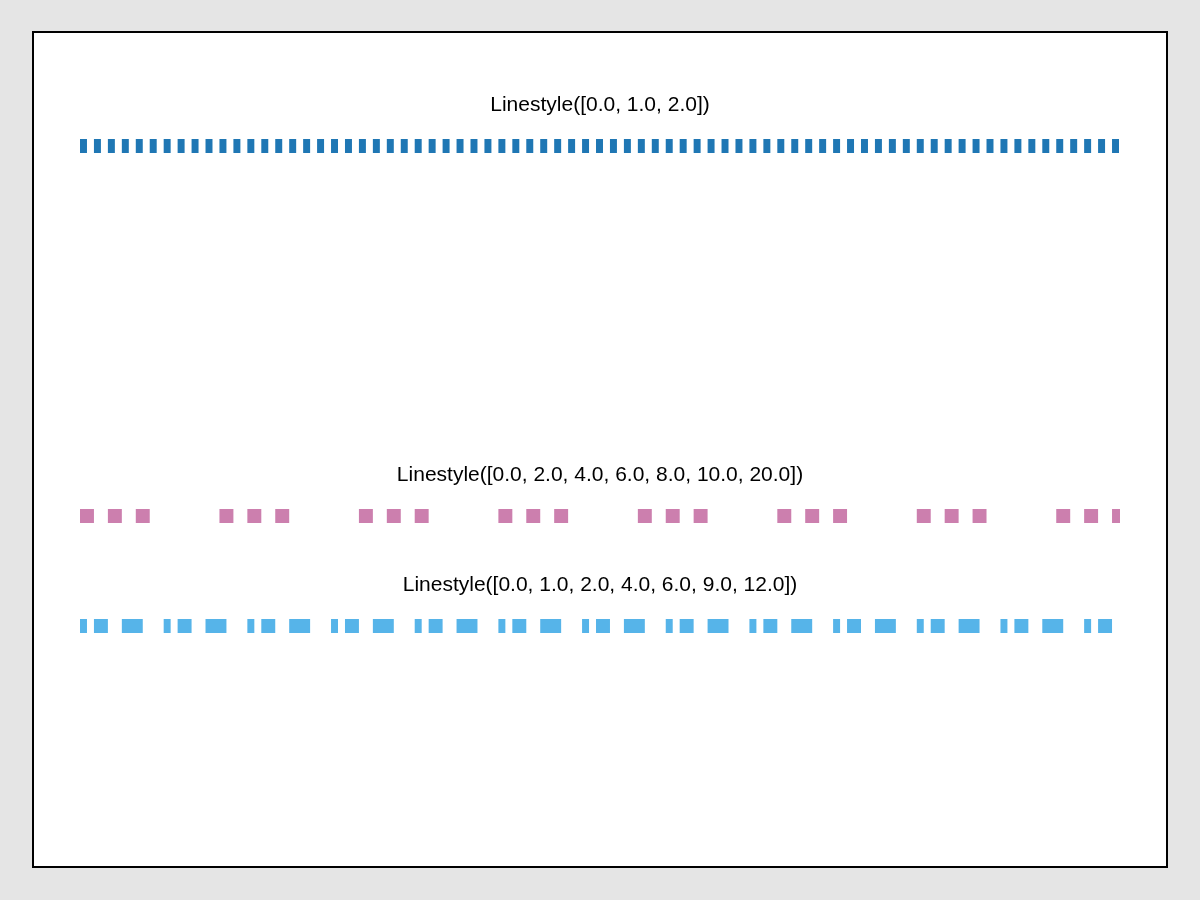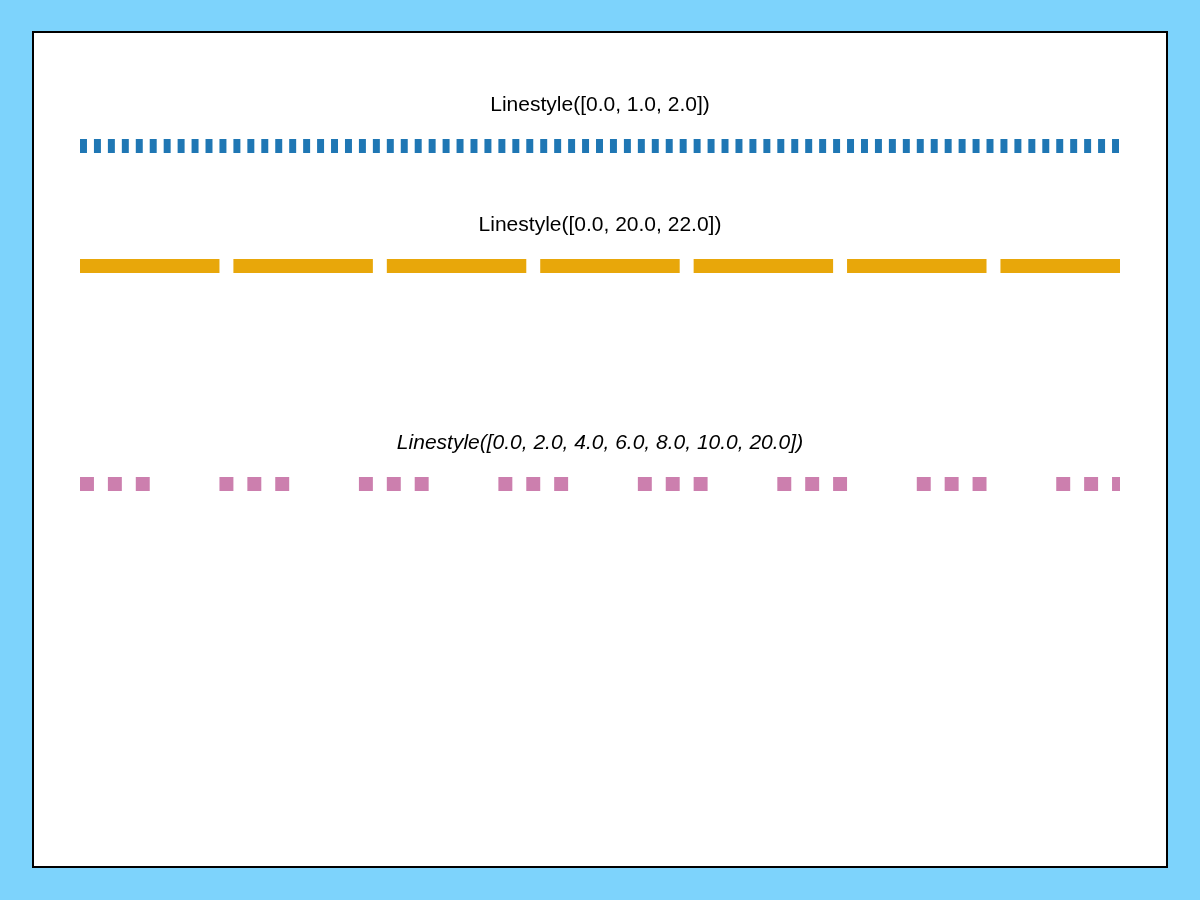--- a/index.html
+++ b/index.html
@@ -67,47 +67,47 @@
     position: absolute;
     left: 0;
     top: 0;
     height: 100%;
     width: 100%;
   }
 </style>
 </head>
 <body>
 
-<div id="figure" style="background: #7dd3fc;">
+<div id="figure" style="background: #e5e5e5;">
   <div id="axes" style="border-color: rgb(0, 0, 0); border-width: 2px;">
 
     <div class="row" style="top:58px;">
       <div class="row-label">Linestyle([0.0, 1.0, 2.0])</div>
       <div class="row-line-wrap">
         <svg class="row-line" preserveAspectRatio="none" viewBox="0 0 1044 14">
           <line x1="0" y1="7" x2="1044" y2="7" stroke="#1f77b4" stroke-width="14" stroke-dasharray="7,7" stroke-dashoffset="0"></line>
         </svg>
       </div>
     </div>
 
-    <div class="row" style="top:178px;">
-      <div class="row-label">Linestyle([0.0, 20.0, 22.0])</div>
-      <div class="row-line-wrap">
-        <svg class="row-line" preserveAspectRatio="none" viewBox="0 0 1044 14">
-          <line x1="0" y1="7" x2="1044" y2="7" stroke="#e8a70a" stroke-width="14" stroke-dasharray="140,14" stroke-dashoffset="0"></line>
-        </svg>
-      </div>
-    </div>
 
 
-    <div class="row" style="top:396px;font-style:italic;">
+    <div class="row" style="top:428px;">
       <div class="row-label">Linestyle([0.0, 2.0, 4.0, 6.0, 8.0, 10.0, 20.0])</div>
       <div class="row-line-wrap">
         <svg class="row-line" preserveAspectRatio="none" viewBox="0 0 1044 14">
           <line x1="0" y1="7" x2="1044" y2="7" stroke="#cc7fae" stroke-width="14" stroke-dasharray="14,14,14,14,14,70" stroke-dashoffset="0"></line>
         </svg>
       </div>
     </div>
 
+    <div class="row" style="top:538px;">
+      <div class="row-label">Linestyle([0.0, 1.0, 2.0, 4.0, 6.0, 9.0, 12.0])</div>
+      <div class="row-line-wrap">
+        <svg class="row-line" preserveAspectRatio="none" viewBox="0 0 1044 14">
+          <line x1="0" y1="7" x2="1044" y2="7" stroke="#56b4e9" stroke-width="14" stroke-dasharray="7,7,14,14,21,21" stroke-dashoffset="0"></line>
+        </svg>
+      </div>
+    </div>
 
 
   </div>
 </div>
 
 </body></html>

